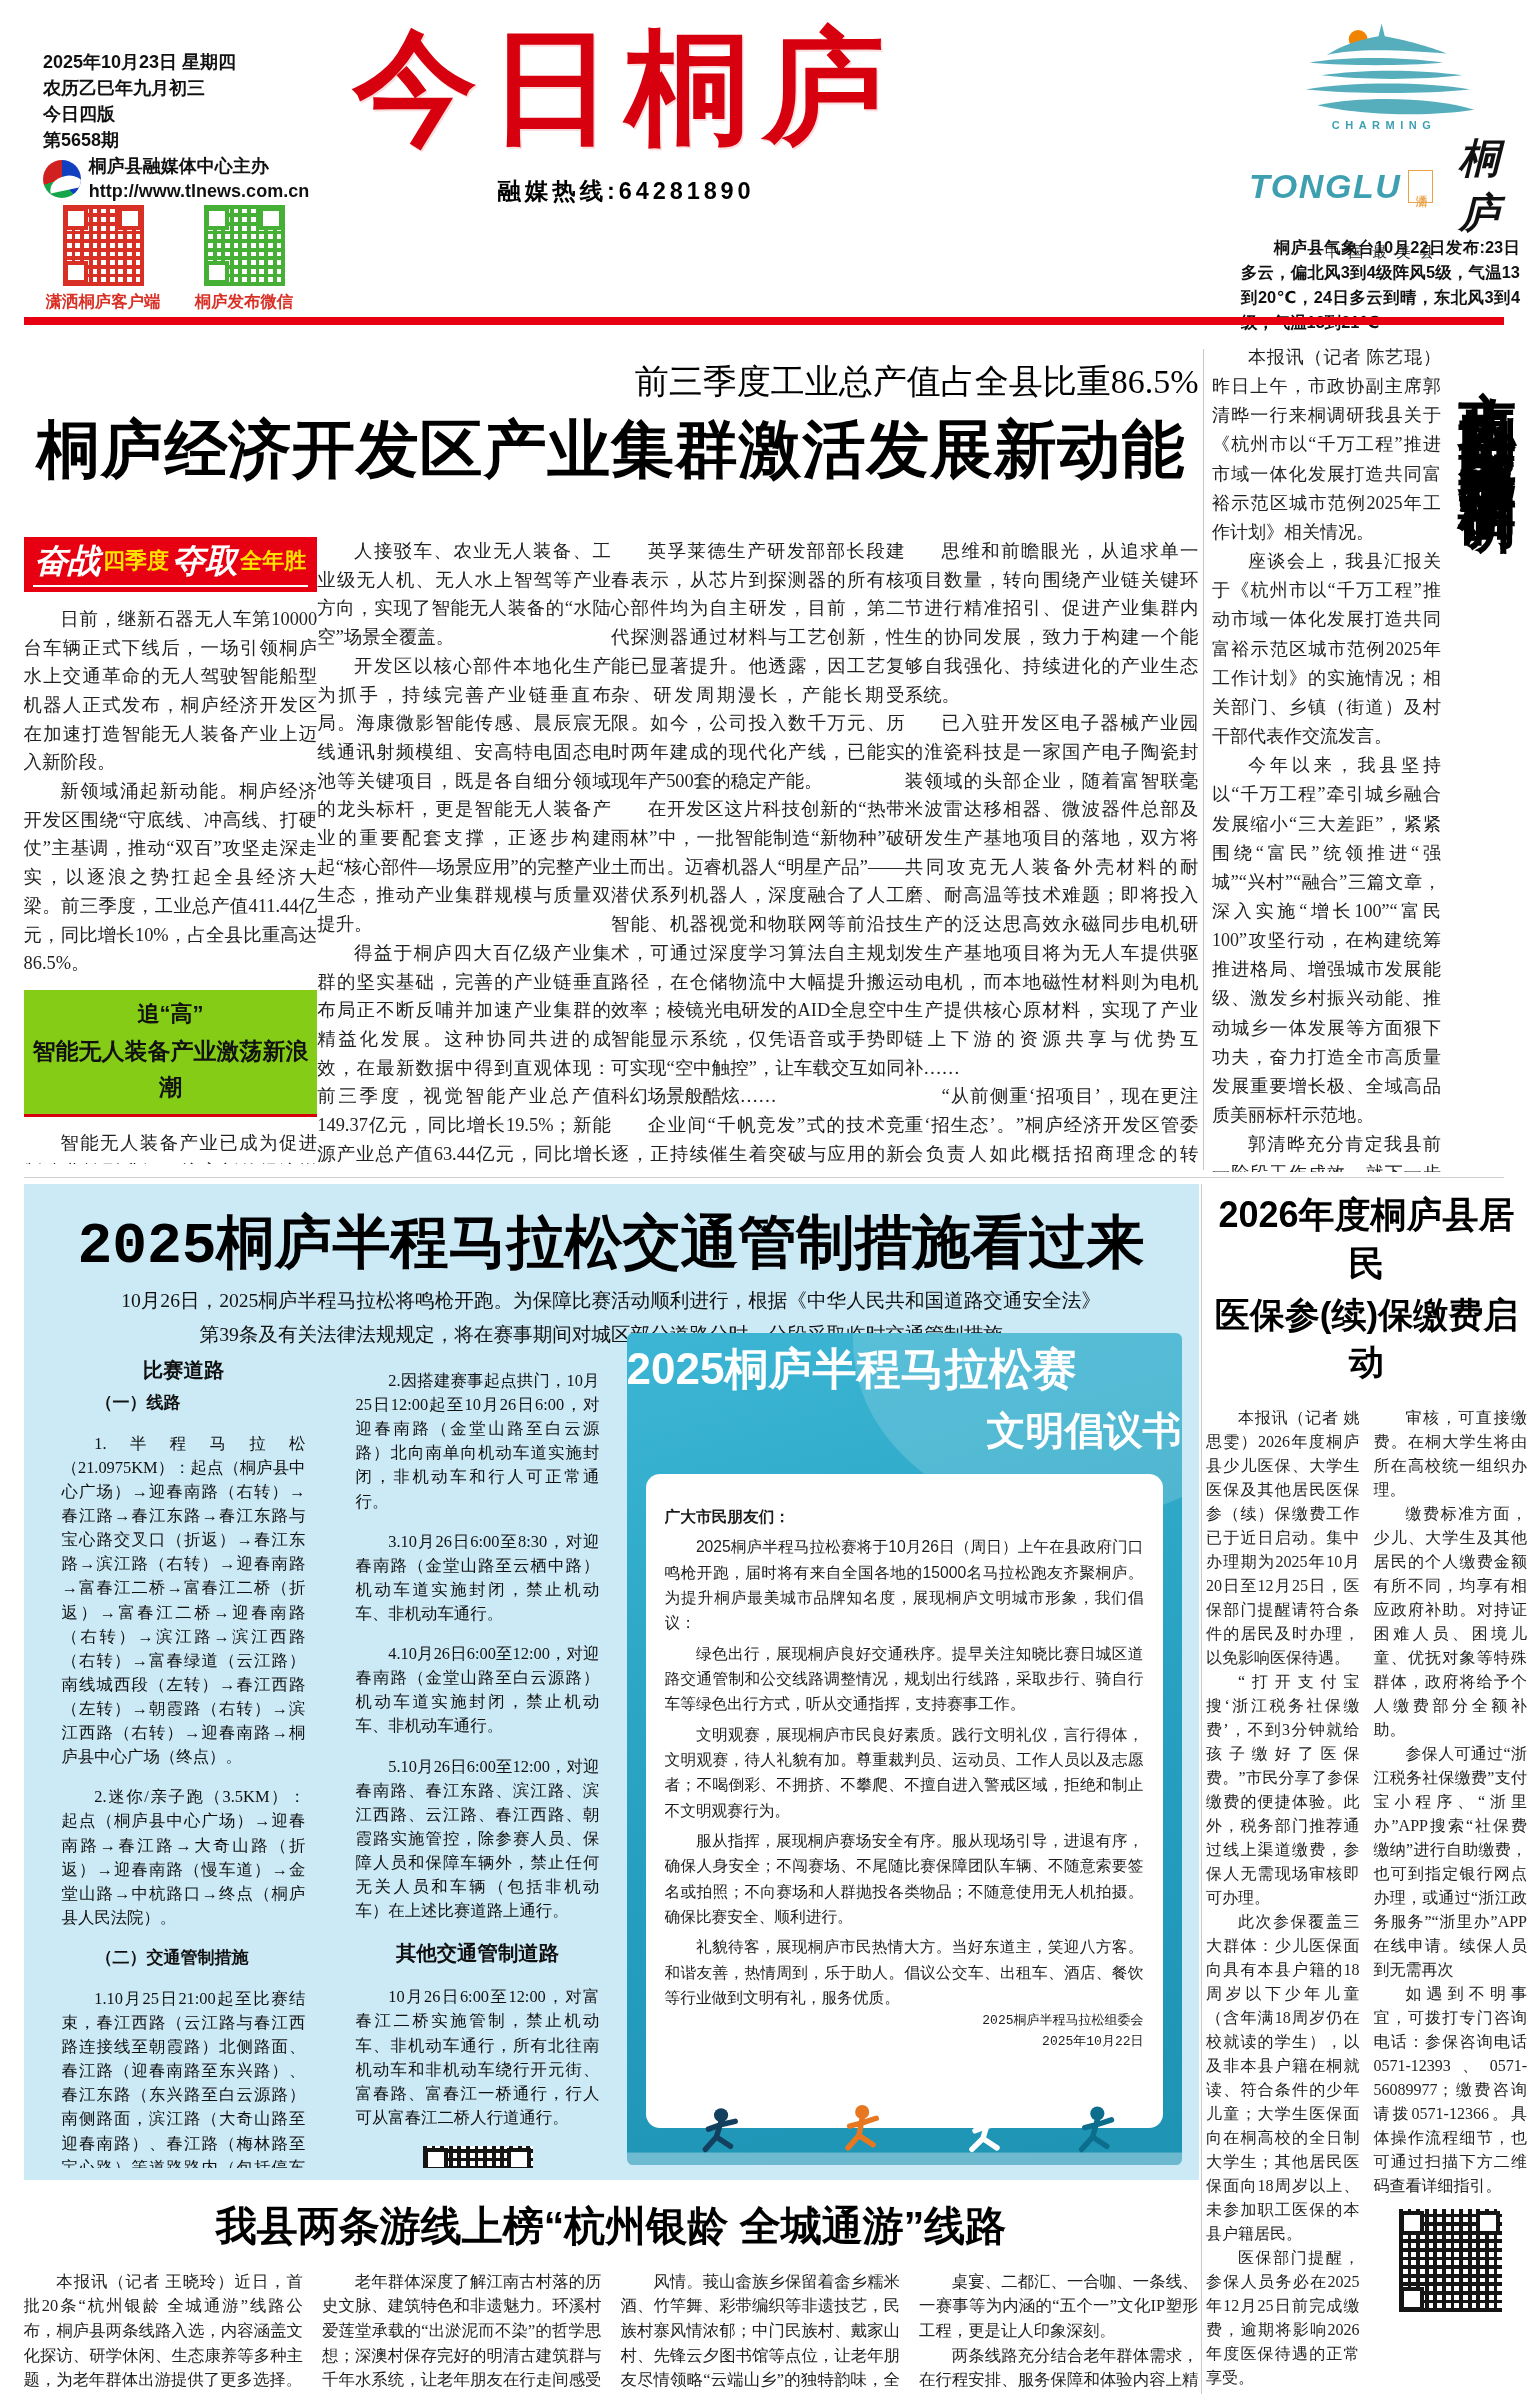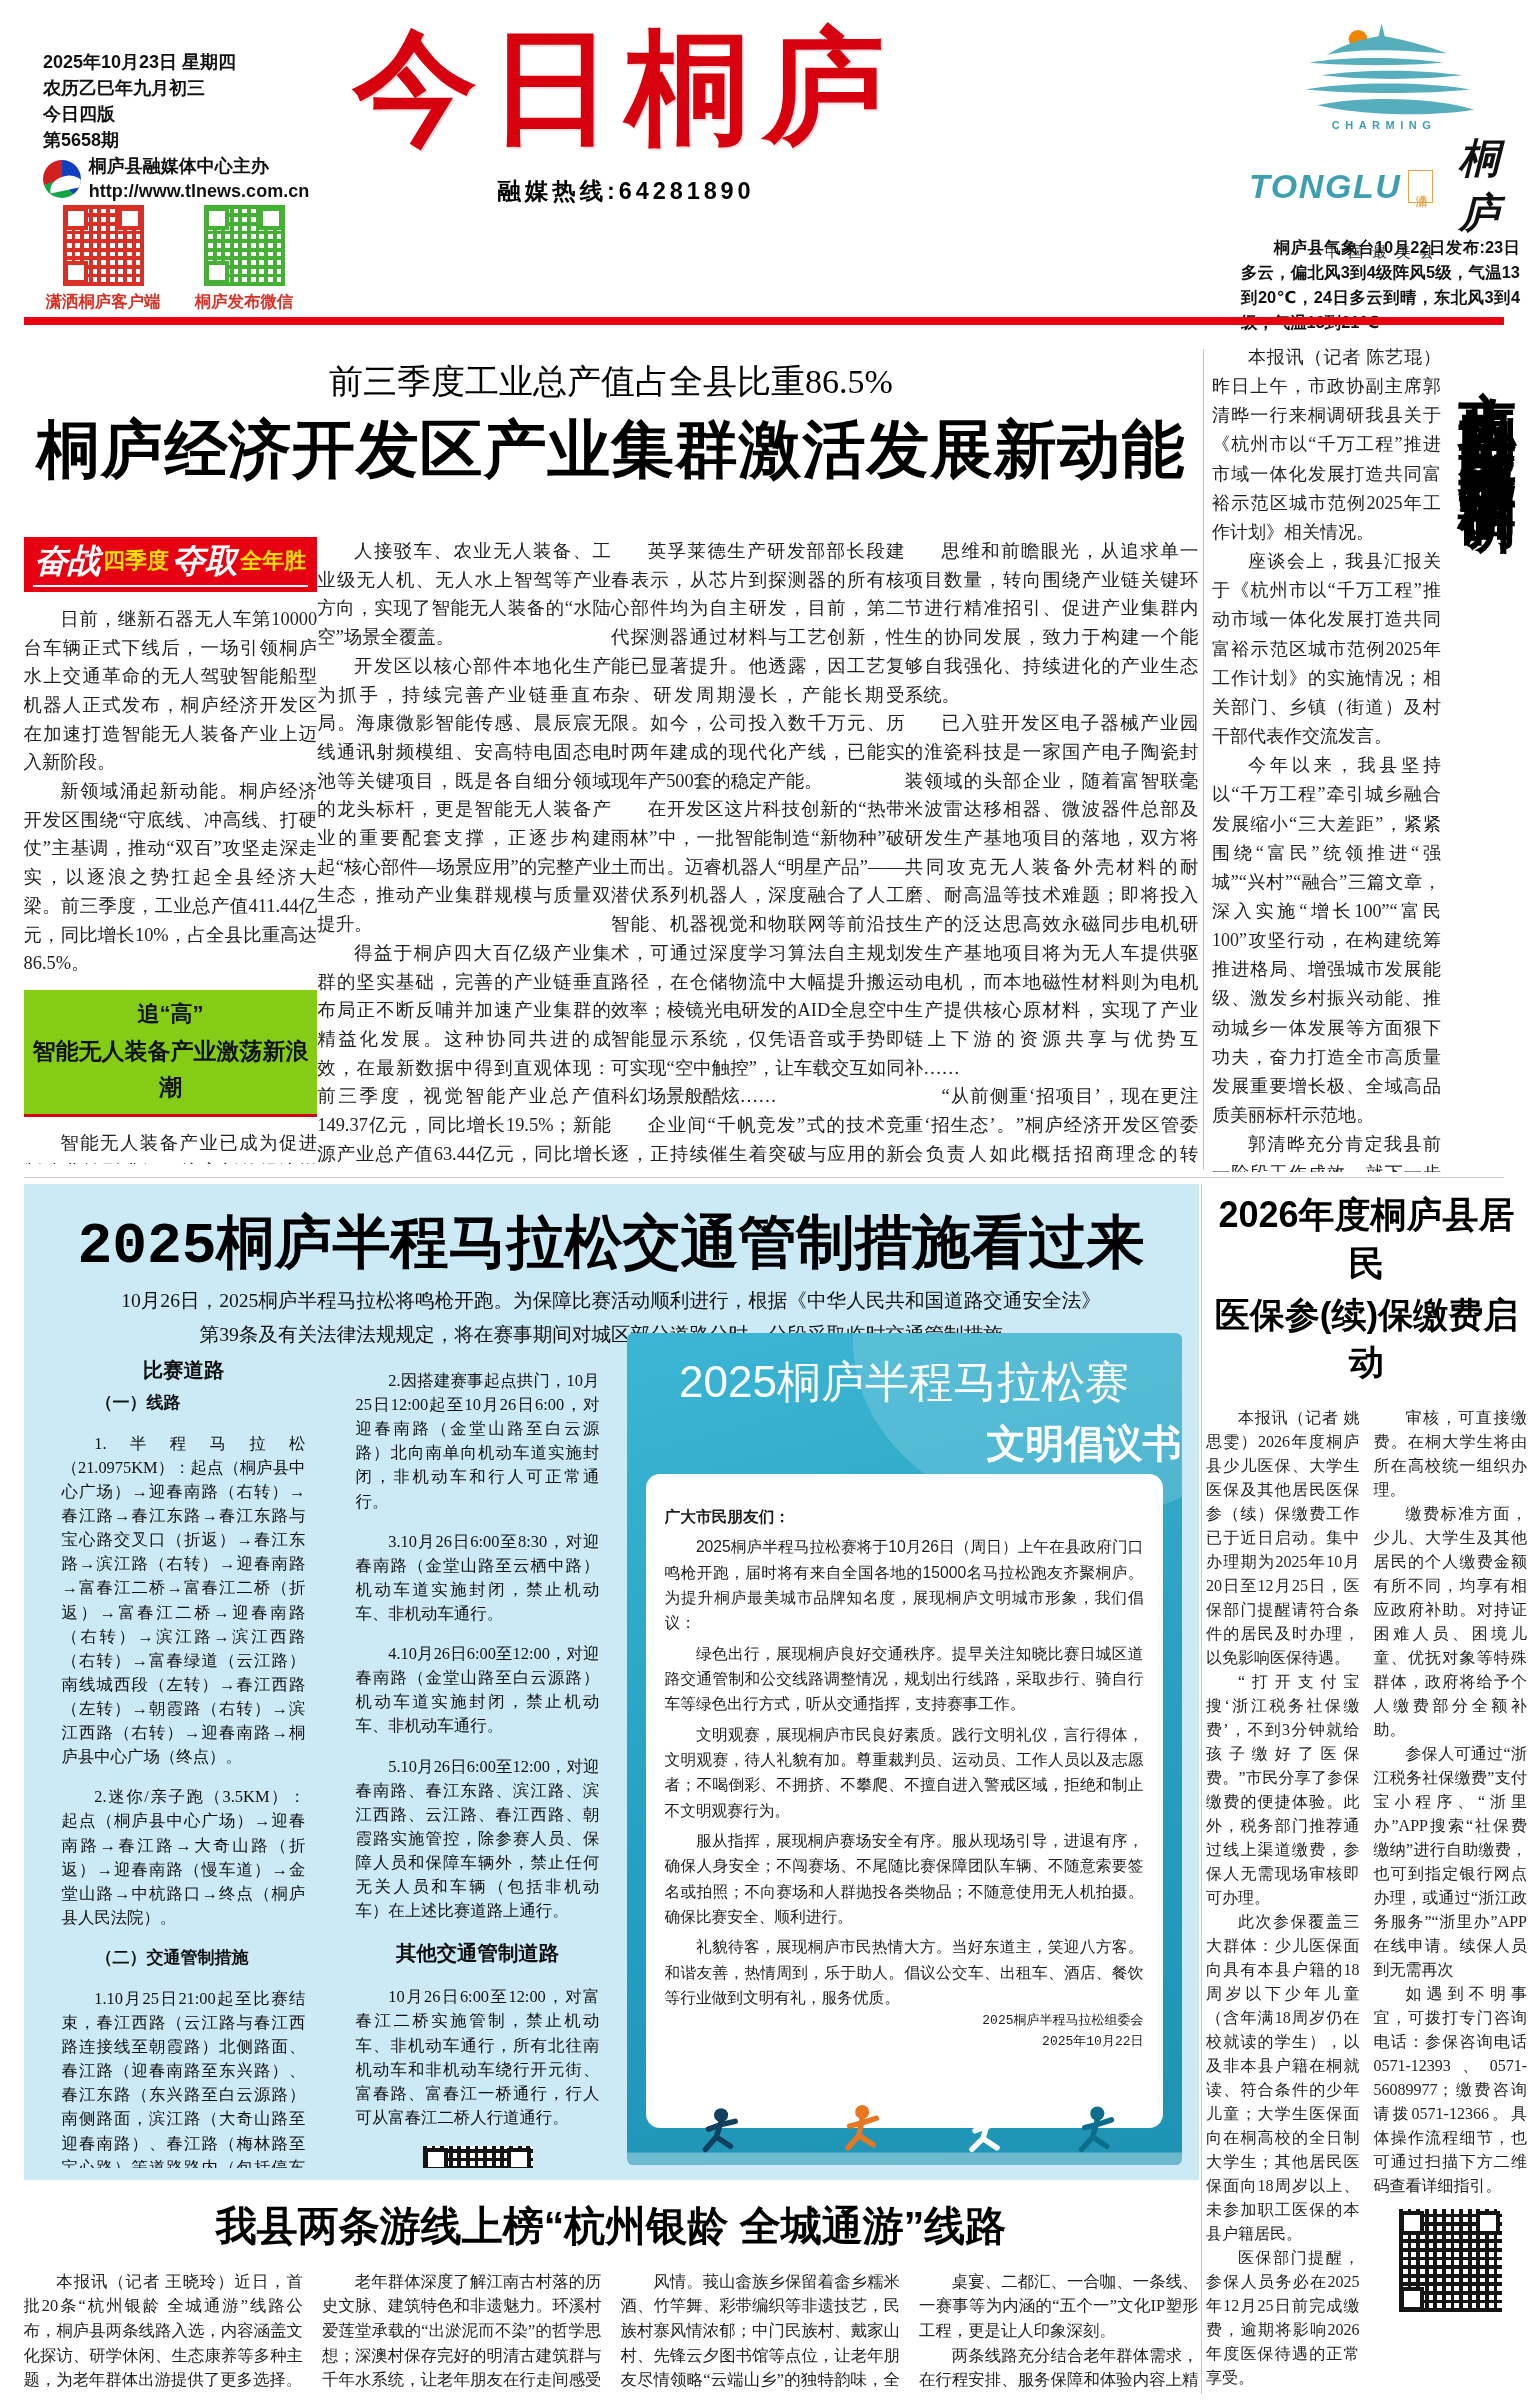--- a/index.html
+++ b/index.html
@@ -43,21 +43,21 @@
   .logo-seal{width:23.5px;height:31px;border:1.6px solid #e8a24a;color:#e8a24a;font-size:11.7px;line-height:14px;
              display:flex;align-items:center;justify-content:center;writing-mode:vertical-rl;}
   .logo-script{font-size:41px;font-weight:bold;font-style:italic;color:#111;
                font-family:"Liberation Serif","DejaVu Serif",serif;}
   .logo-line3{font-size:15px;letter-spacing:8.6px;color:#222;margin-top:1.6px;}
   .weather{position:absolute;left:1241px;top:235px;width:279px;font-family:"Liberation Sans","DejaVu Sans",sans-serif;
            font-weight:600;font-size:16.4px;line-height:25px;text-align:justify;text-indent:2em;color:#111;}
   .red-rule{position:absolute;left:23.5px;top:317px;width:1480px;height:7.8px;background:#e60012;}
 
   
-  .kicker{position:absolute;left:23.5px;top:359px;width:1175px;text-align:center;font-size:34px;color:#000;}
+  .kicker{position:absolute;left:23.5px;top:359px;width:1175px;text-align:right;font-size:34px;color:#000;}
   .headline{position:absolute;left:23.5px;top:407px;width:1175px;text-align:center;
             font-family:"Liberation Sans","DejaVu Sans",sans-serif;font-weight:900;font-size:63px;
             letter-spacing:0.8px;color:#000;}
   .article{position:absolute;left:23.5px;top:537px;width:1175px;height:627px;display:grid;
            grid-template-columns:repeat(4,1fr);font-size:18.4px;line-height:1.56;
            text-align:justify;color:#222;overflow:hidden;}
   .article p{margin:0;text-indent:2em;}
   .badge{position:relative;height:49px;background:#e60012;display:flex;align-items:center;
          justify-content:space-between;padding:0 11px 6.3px;margin-bottom:12.5px;}
   .badge::after{content:"";position:absolute;left:9.4px;right:9.4px;bottom:5.5px;height:2.3px;background:#fff;}
@@ -96,22 +96,22 @@
   .m-notes-h{font-weight:bold;font-size:17px;margin-top:7.8px !important;text-indent:1em !important;}
   .m-qr-wrap{margin-top:12.5px;display:flex;flex-direction:column;align-items:center;}
   .qr-md{width:110px;height:110px;}
   .m-qr-caption{margin-top:6.3px;font-size:16.4px;color:#111;}
 
   
   .poster{position:absolute;left:603px;top:149px;width:555px;height:832px;border-radius:6.3px;
           background:linear-gradient(165deg,#3cb6d4 0%,#269fc0 55%,#1e93b4 100%);overflow:hidden;}
   .poster::before{content:"";position:absolute;right:-110px;top:-172px;width:439px;height:360px;border-radius:50%;
           background:rgba(255,255,255,0.16);}
-  .p-title1{position:relative;margin-top:20px;text-align:center;color:#fff;
-            font-family:"Liberation Sans","DejaVu Sans",sans-serif;font-weight:400;font-size:44px;}
+  .p-title1{position:relative;margin-top:7px;text-align:left;color:#fff;
+            font-family:"Liberation Sans","DejaVu Sans",sans-serif;font-weight:700;font-size:44px;}
   .p-title2{position:relative;text-align:right;color:#fff;margin-top:4.7px;
             font-family:"Liberation Sans","DejaVu Sans",sans-serif;font-weight:900;font-size:39px;}
   .p-panel{position:absolute;left:19px;top:141px;width:479px;height:594px;background:#fff;border-radius:14px;
            padding:30px 19px;overflow:hidden;font-family:"Liberation Sans","DejaVu Sans",sans-serif;
            font-size:15.7px;line-height:1.62;color:#1c1c1c;text-align:justify;}
   .p-body{height:501px;overflow:hidden;}
   .p-body p{margin:0 0 4.7px;text-indent:2em;}
   .p-greeting{font-weight:700;text-indent:0 !important;}
   .p-sign{margin-top:6.3px;text-align:right;font-size:13px;line-height:1.6;font-family:Liberation Mono, monospace;}
   .runners{position:absolute;left:0;bottom:0;width:100%;height:67px;}

